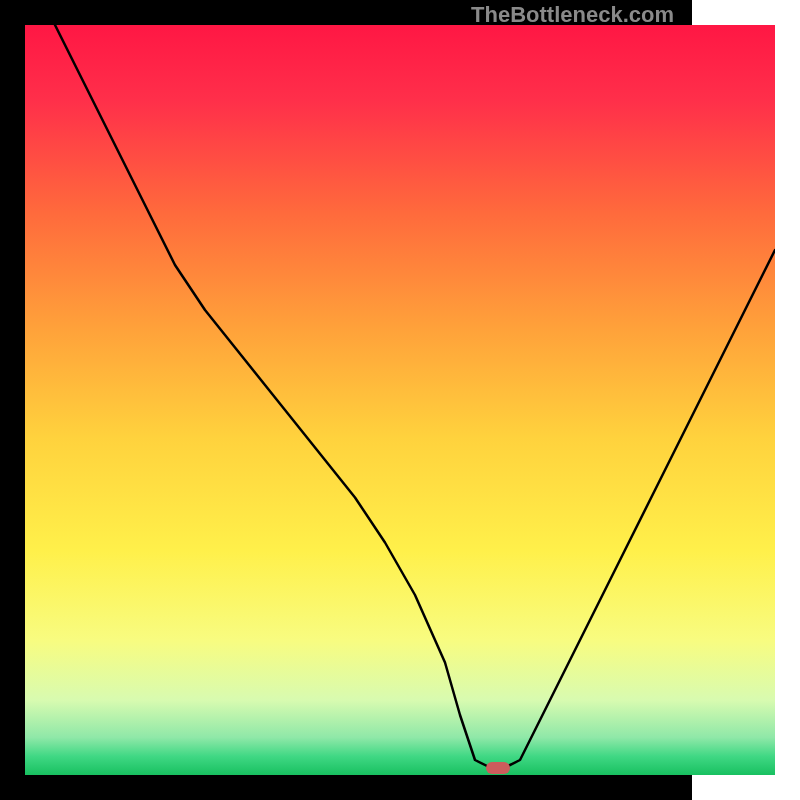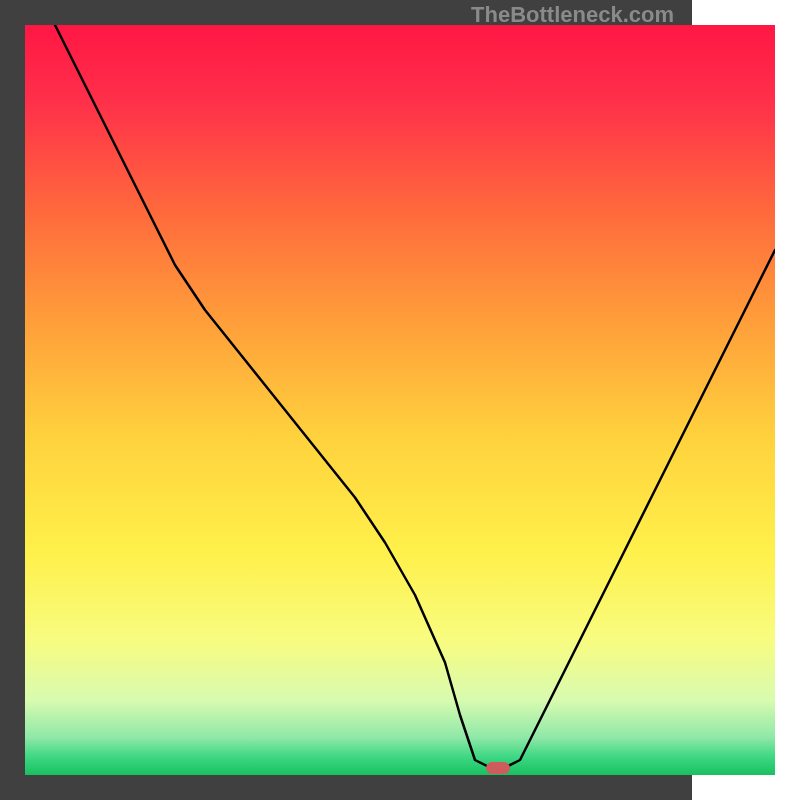--- a/index.html
+++ b/index.html
@@ -1,21 +1,21 @@
 <!DOCTYPE html>
 <html><head>
 <meta charset="utf-8">
 <style>
   * { margin: 0; padding: 0; box-sizing: border-box; }
   html, body { width: 800px; height: 800px; overflow: hidden; }
   .container {
     position: relative;
     width: 692px;
     height: 800px;
-    background: #404040;
+    background: #000000;
   }
   .watermark {
     position: absolute;
     top: 2px;
     right: 18px;
     font-family: Arial, sans-serif;
     font-size: 22px;
     font-weight: bold;
     color: #8a8a8a;
     z-index: 10;

